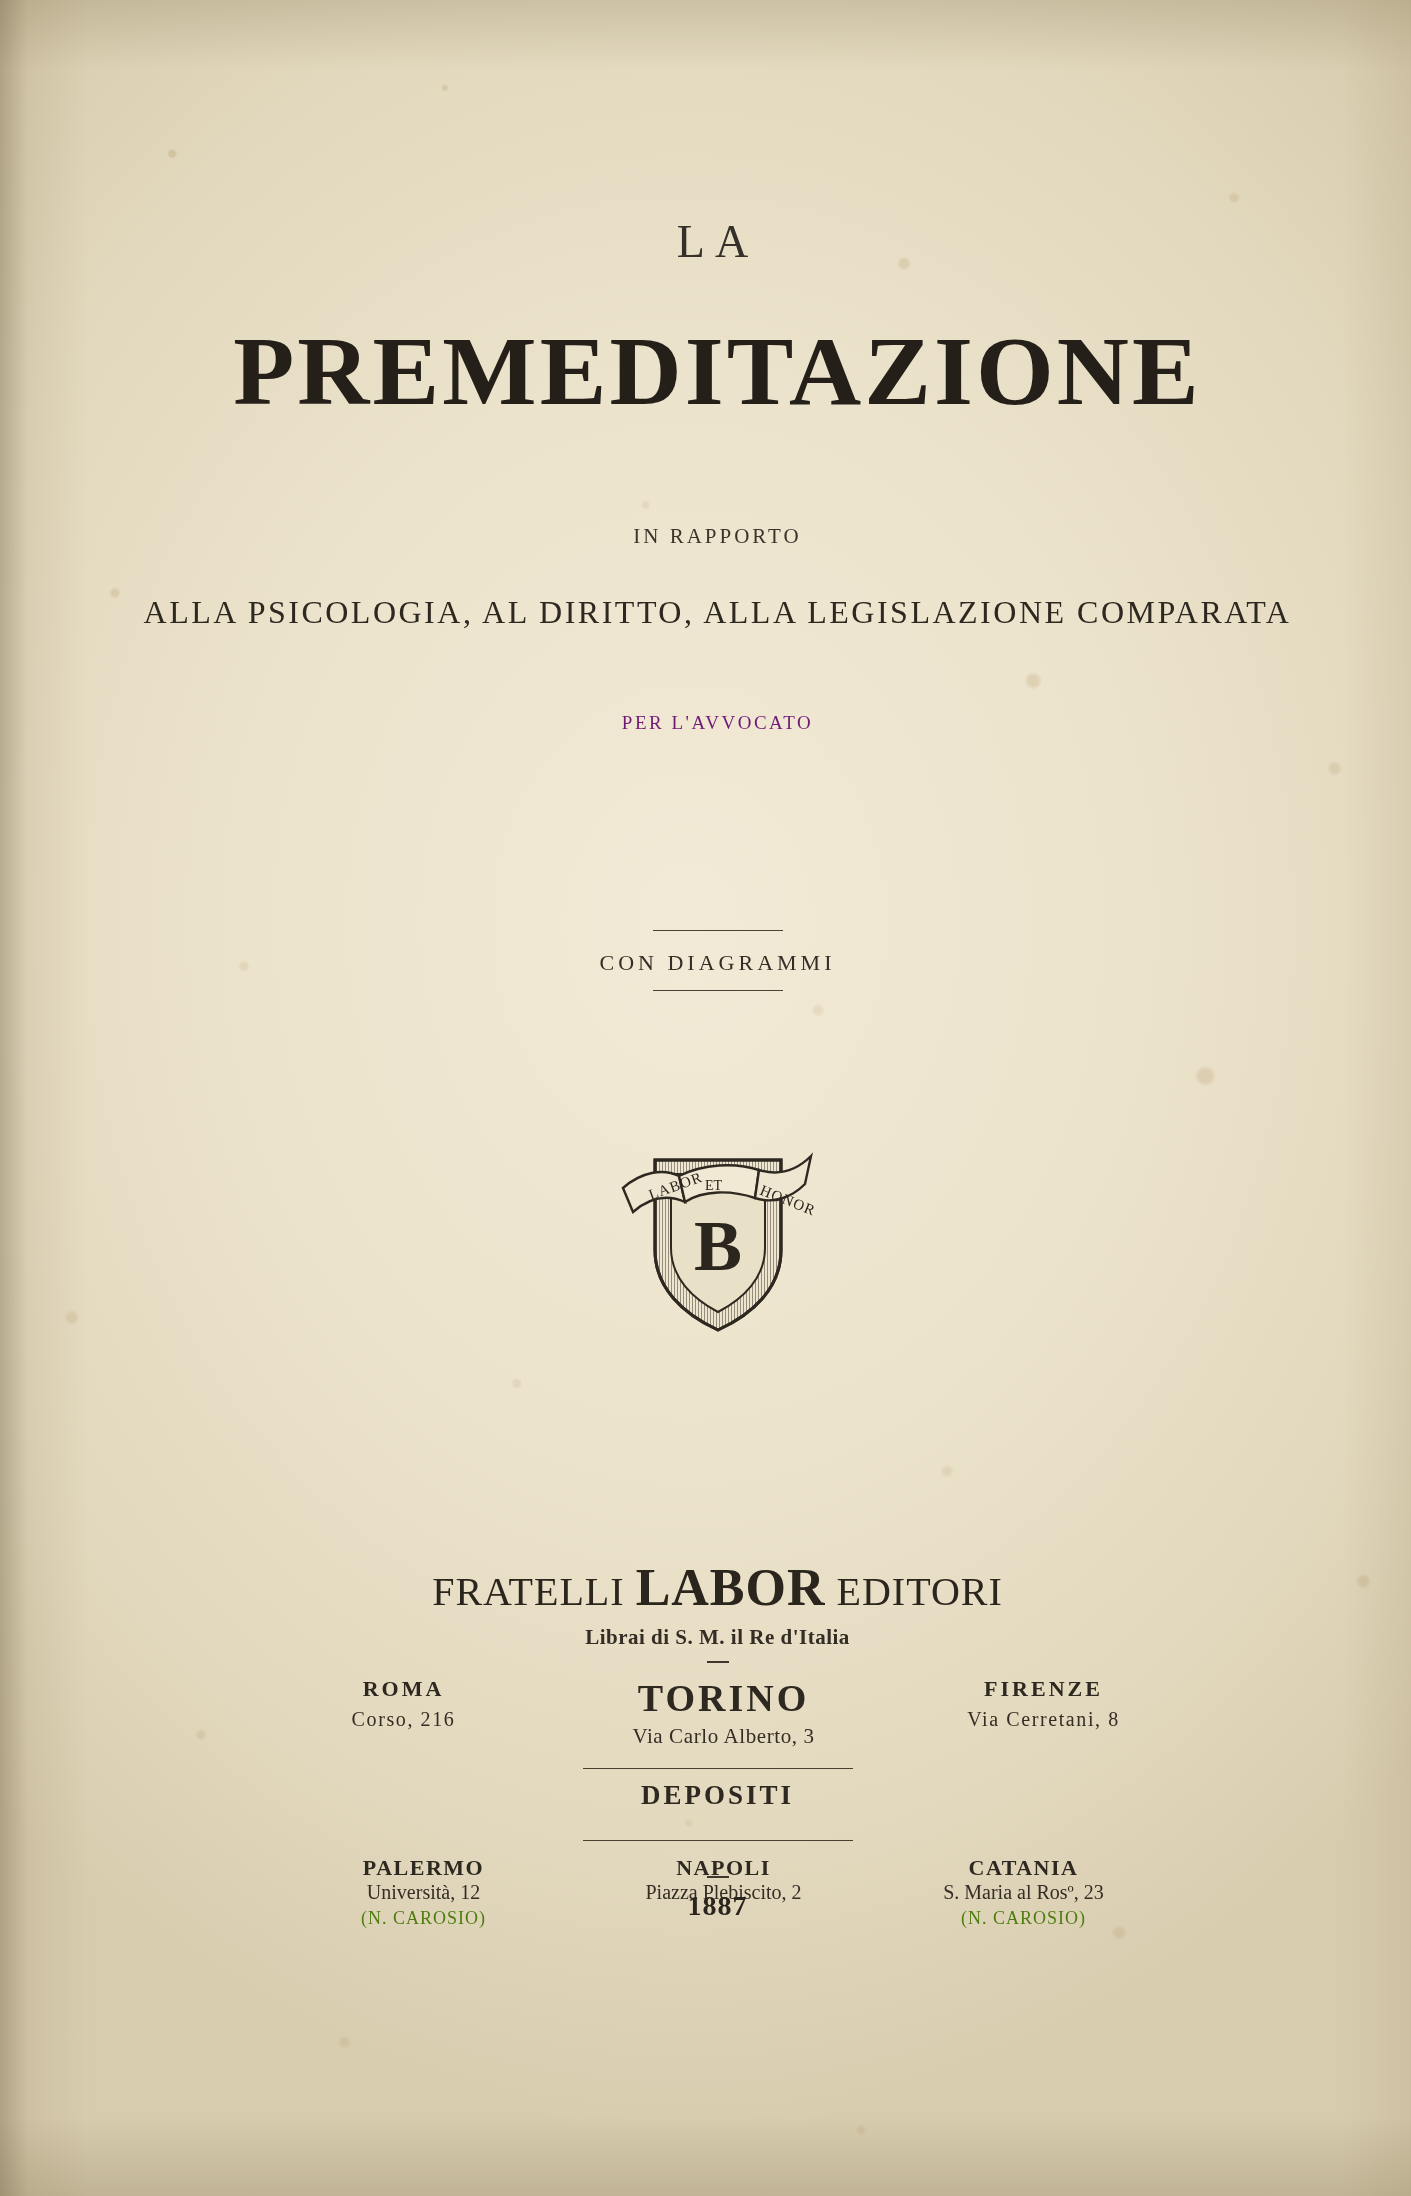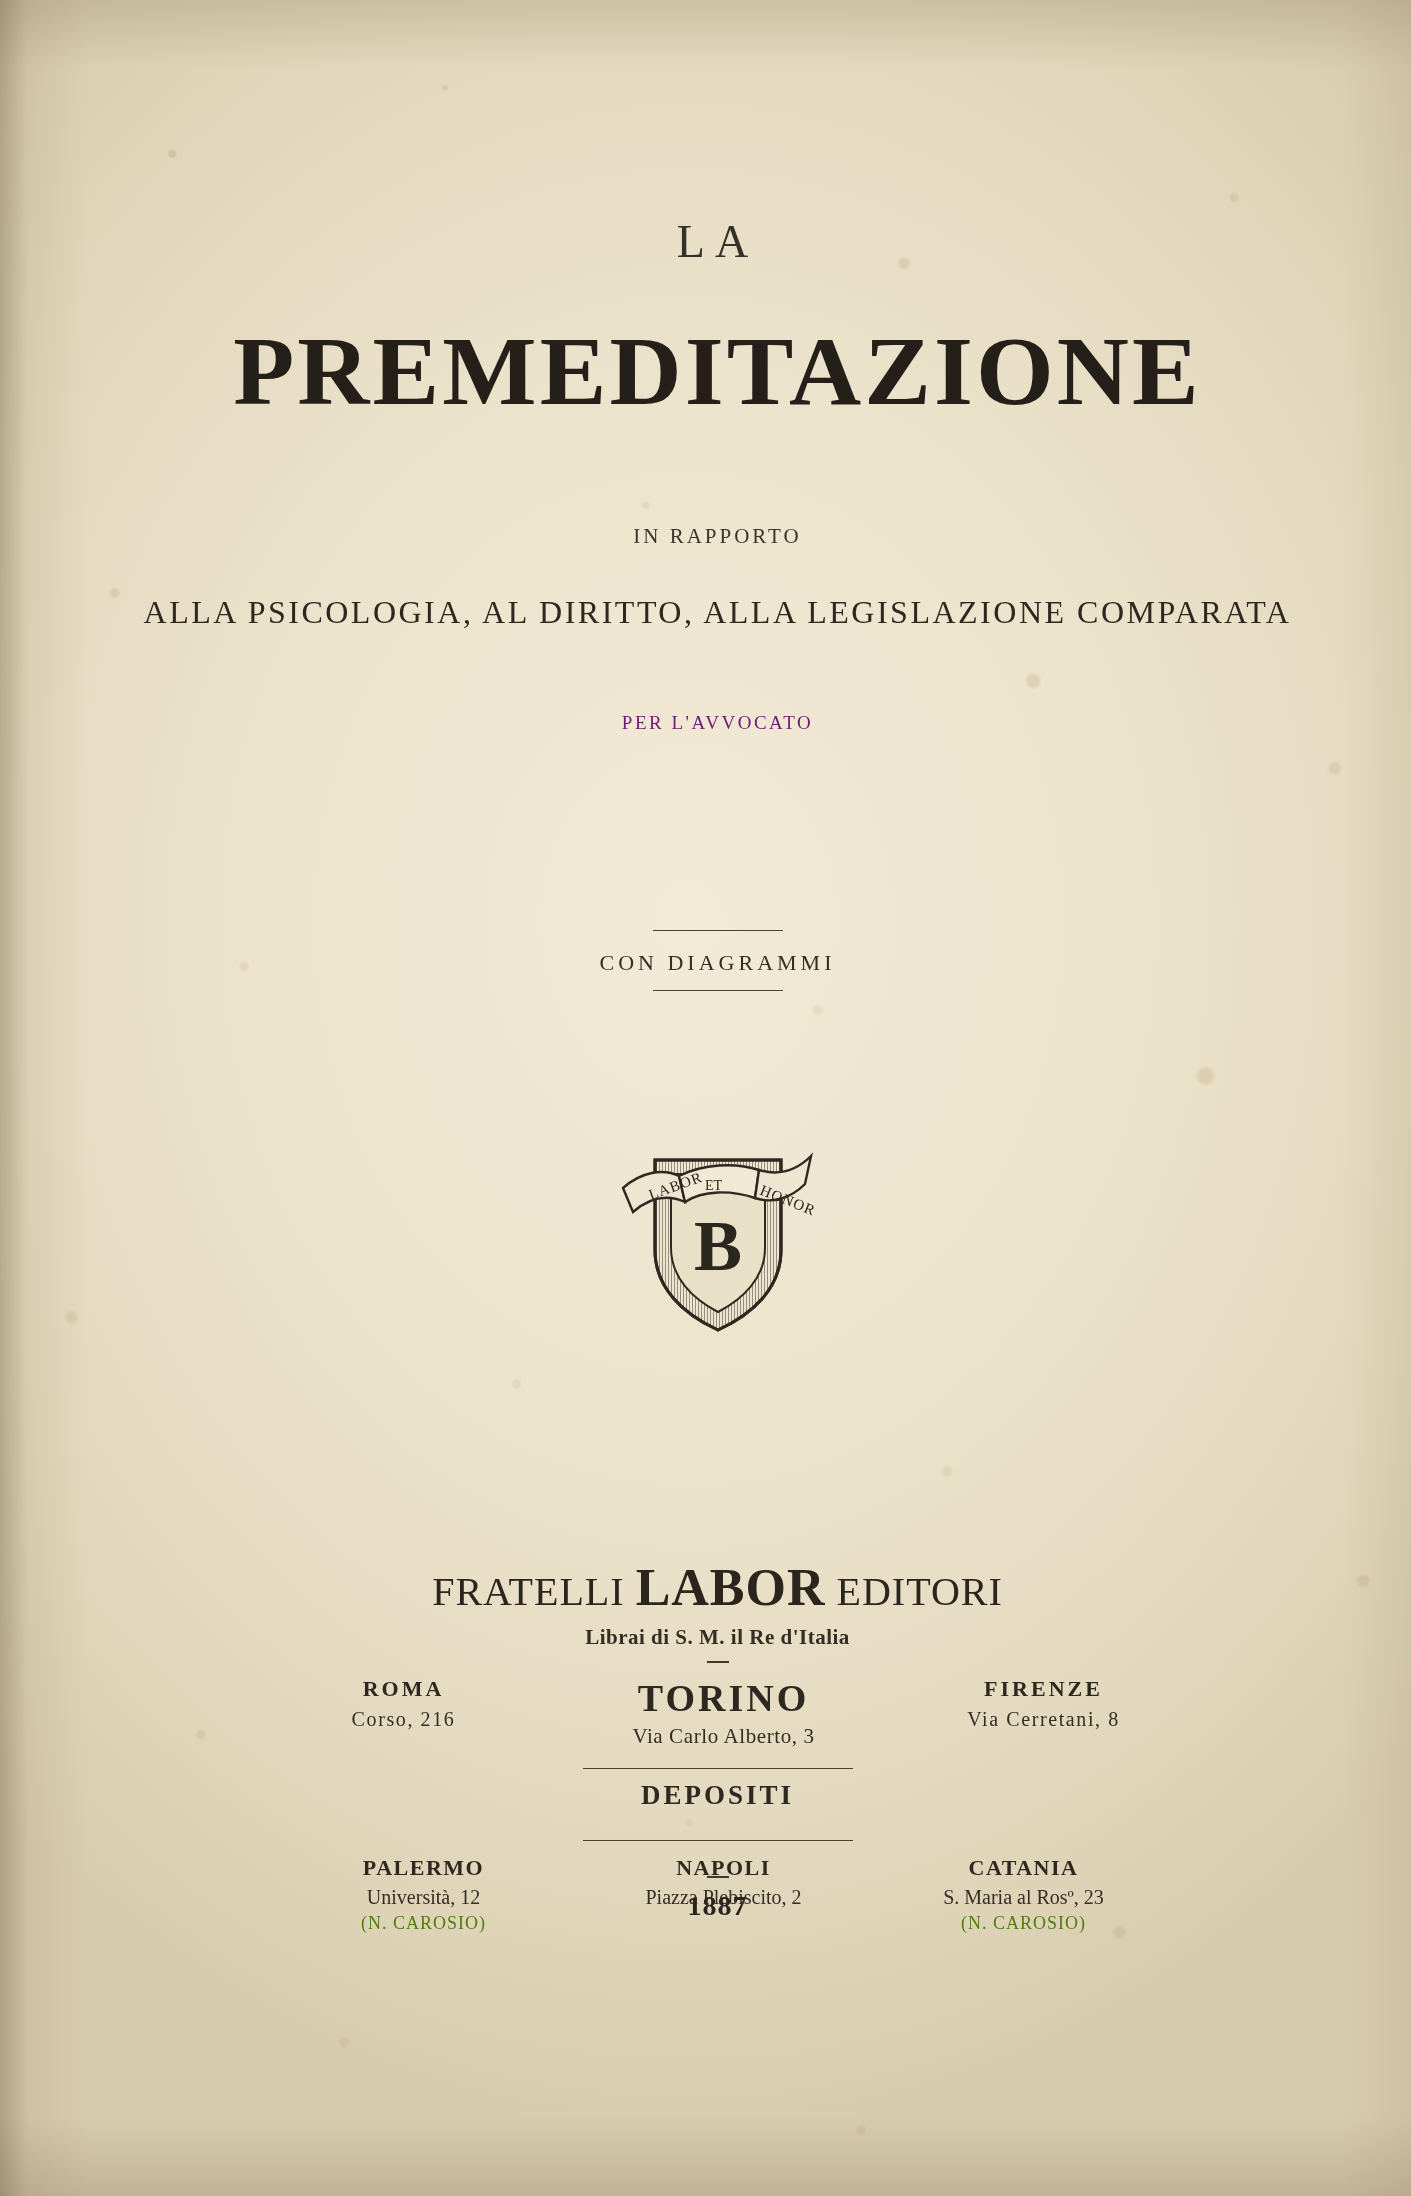--- a/index.html
+++ b/index.html
@@ -210,21 +210,21 @@
     top: 1780px; left: 0; right: 0;
     font-size: 27px;
     letter-spacing: 3px;
     font-weight: 700;
     color: #2d2820;
   }
 
   .row-dep { top: 1855px; }
   .row-dep .col { width: 300px; }
   .row-dep .city { font-size: 22px; letter-spacing: 1.5px; font-weight: 700; color: #2d2820; }
-  .row-dep .addr { font-size: 20px; color: #332d24; margin-top: 5px; }
+  .row-dep .addr { font-size: 20px; color: #332d24; }
   .row-dep .note { font-size: 18px; letter-spacing: 1px; color: #4d7c0f; margin-top: 4px; }
 
   .year {
     position: absolute;
     top: 1890px; left: 0; right: 0;
     font-size: 28px;
     font-weight: 700;
     letter-spacing: 1px;
     color: #2a251d;
   }

